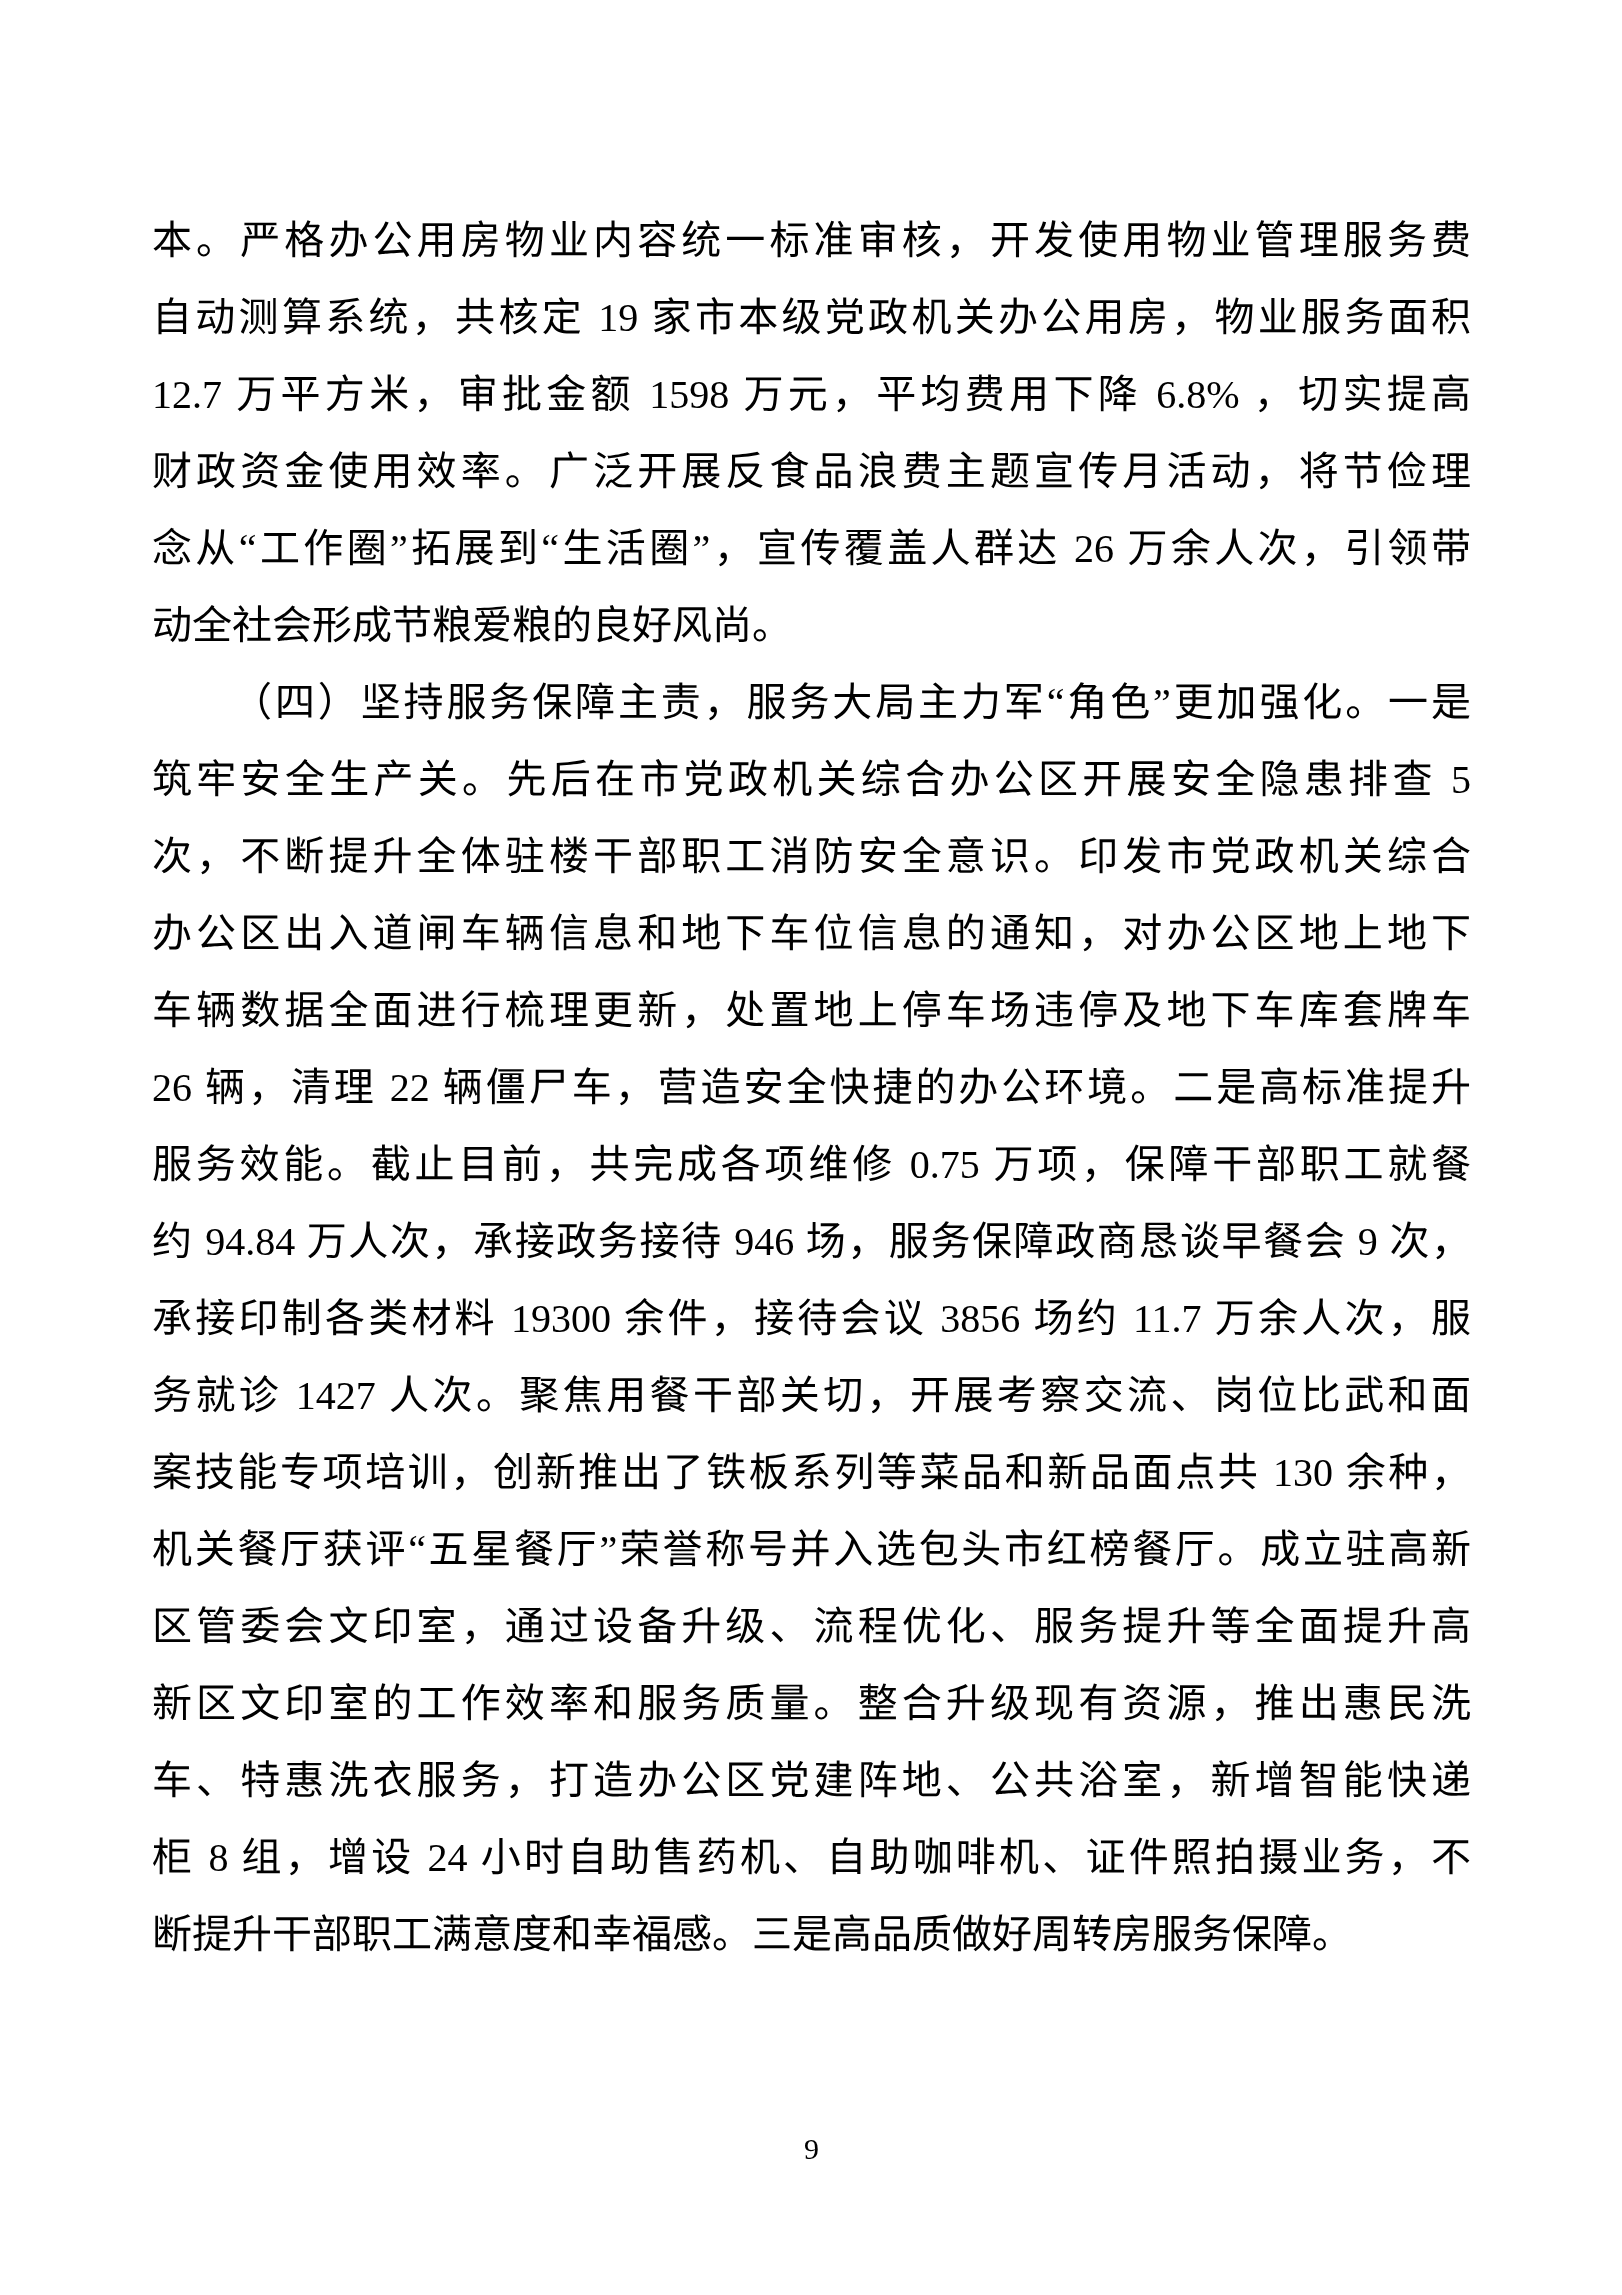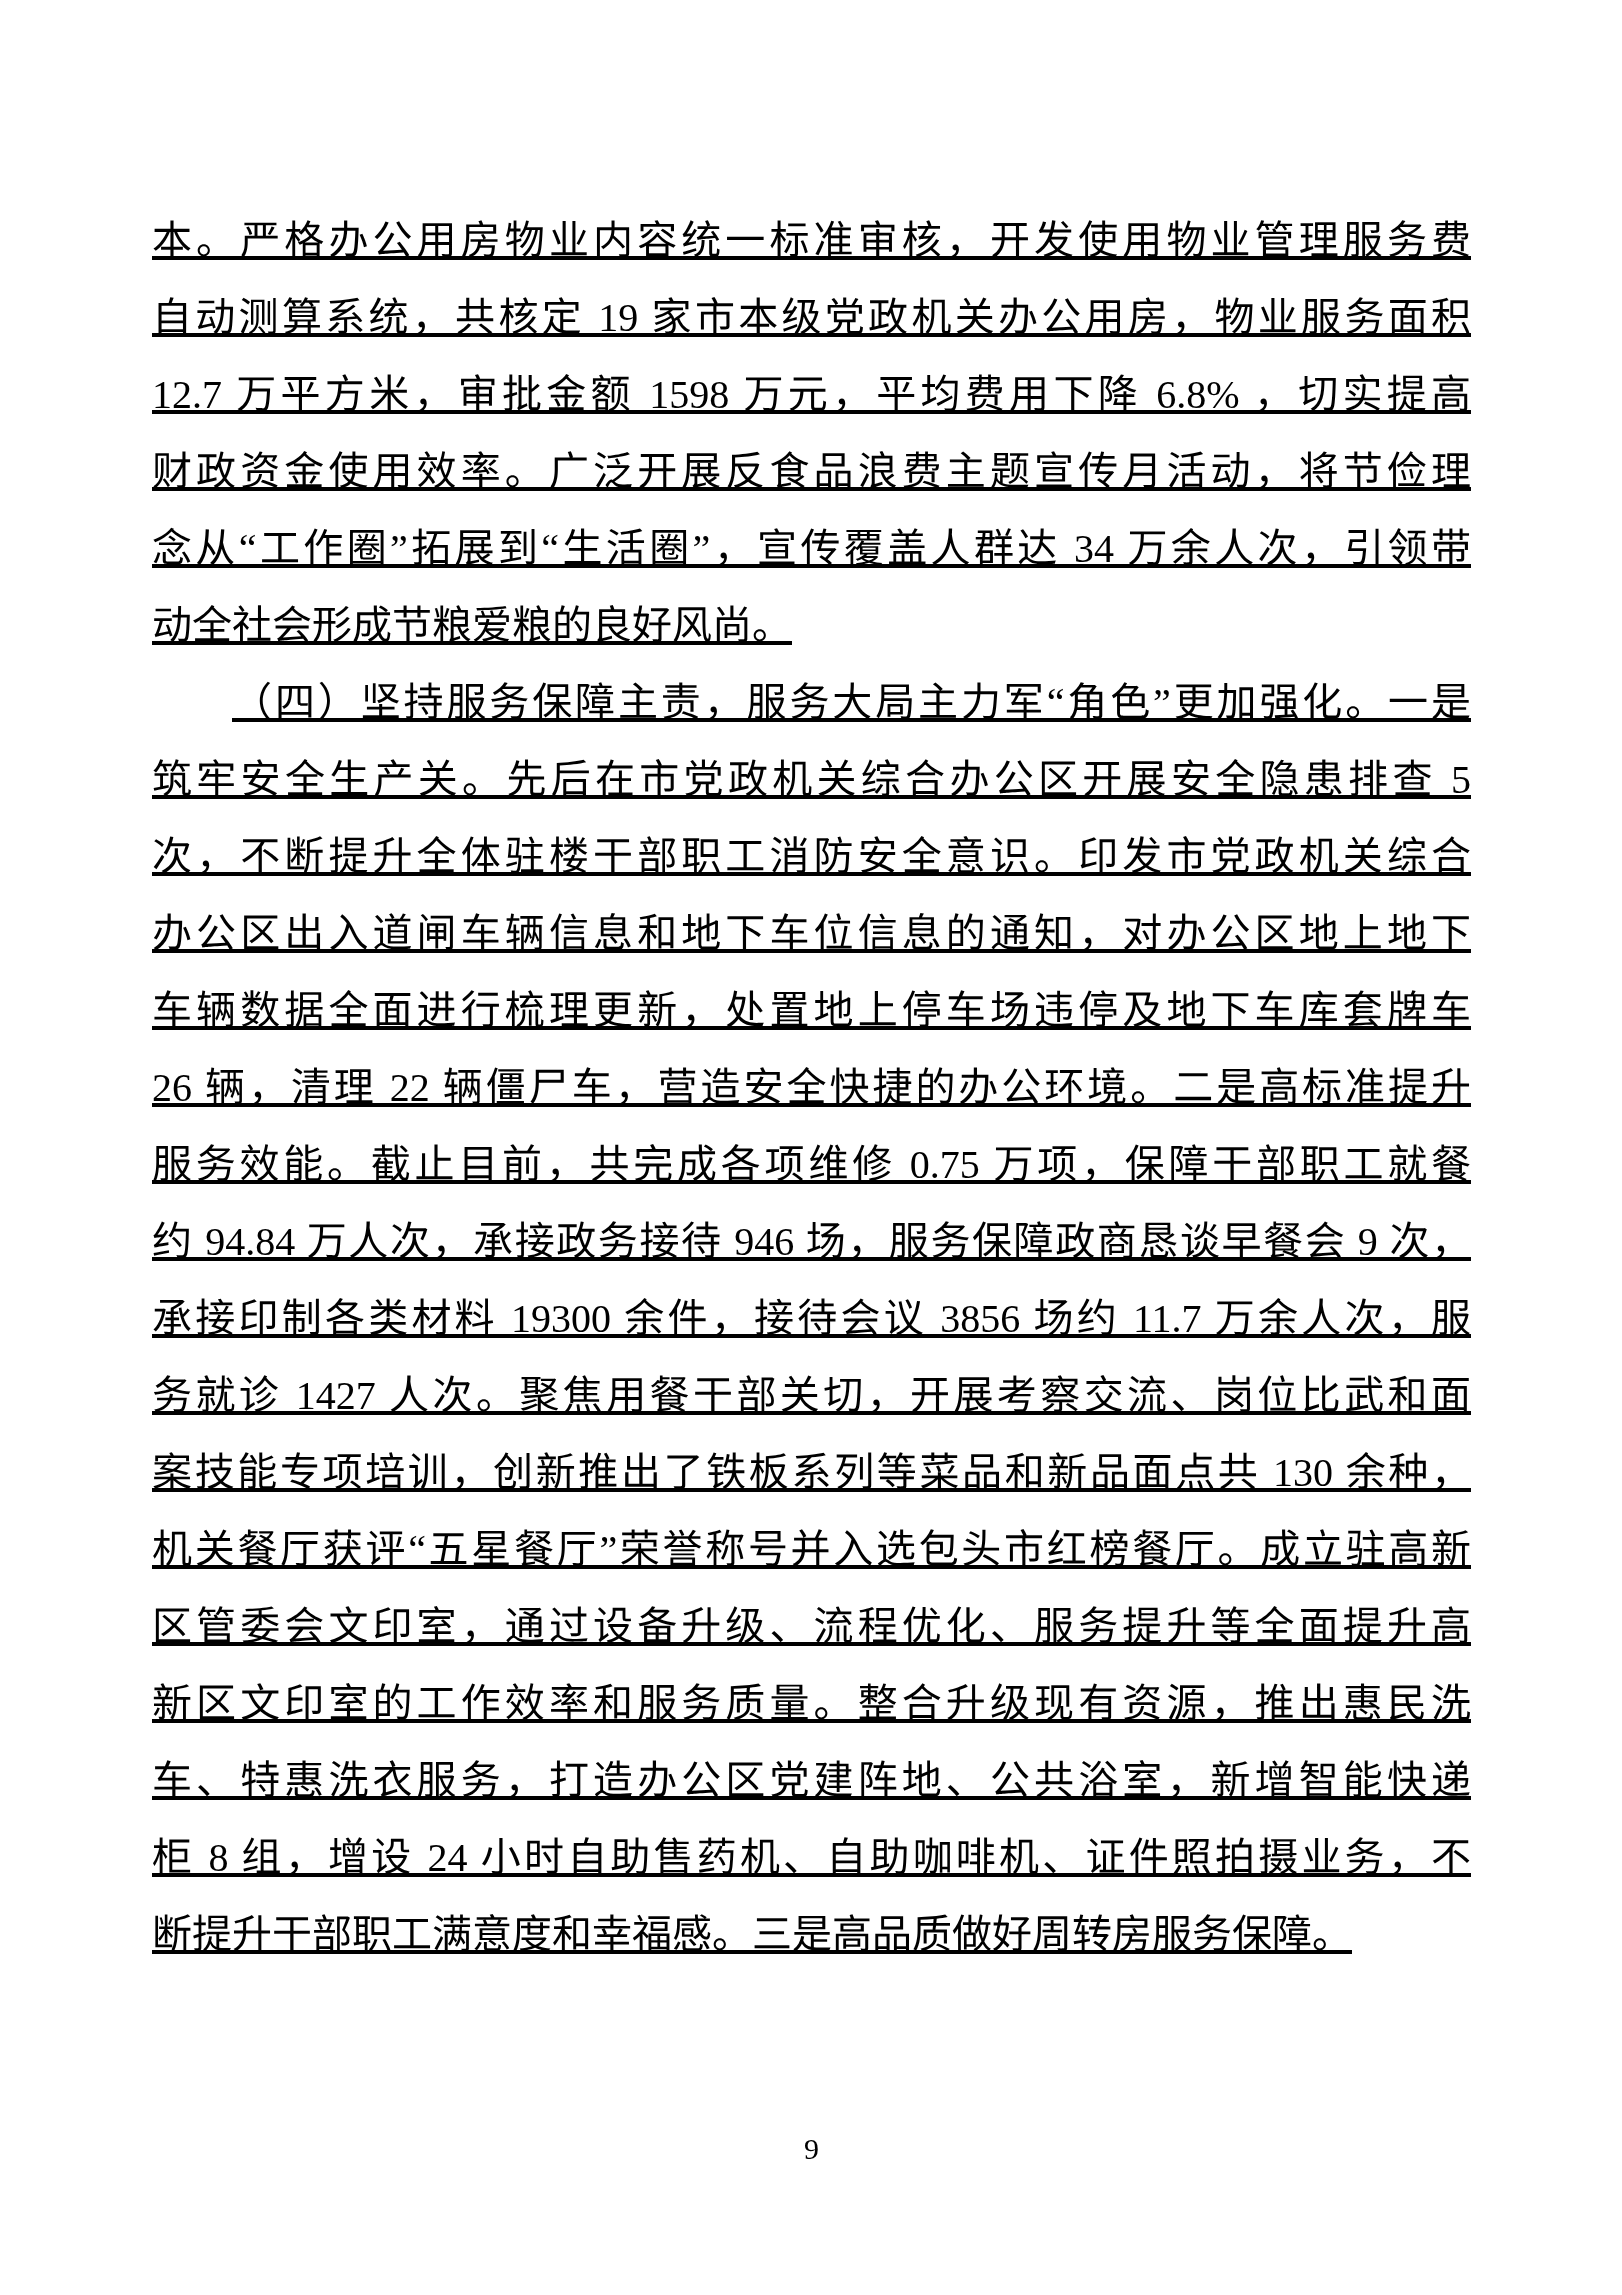--- a/index.html
+++ b/index.html
@@ -20,21 +20,20 @@
     width: 1623px;
     height: 2295px;
     background: #ffffff;
     overflow: hidden;
   }
   .doc-body {
     position: absolute;
     left: 152px;
     top: 202px;
     width: 1319px;
-    text-decoration: underline;
   }
   .line {
     height: 77px;
     line-height: 77px;
     font-size: 40px;
     white-space: nowrap;
     text-align: justify;
     text-align-last: justify;
     letter-spacing: 0;
   }
@@ -57,21 +56,21 @@
 </style>
 </head>
 <body>
 
 <div class="page">
   <div class="doc-body">
       <div class="line">本。严格办公用房物业内容统一标准审核，开发使用物业管理服务费</div>
       <div class="line">自动测算系统，共核定 19 家市本级党政机关办公用房，物业服务面积</div>
       <div class="line">12.7 万平方米，审批金额 1598 万元，平均费用下降 6.8% ，切实提高</div>
       <div class="line">财政资金使用效率。广泛开展反食品浪费主题宣传月活动，将节俭理</div>
-      <div class="line">念从“工作圈”拓展到“生活圈”，宣传覆盖人群达 34 万余人次，引领带</div>
+      <div class="line">念从“工作圈”拓展到“生活圈”，宣传覆盖人群达 26 万余人次，引领带</div>
       <div class="line para-end">动全社会形成节粮爱粮的良好风尚。</div>
       <div class="line indent">（四）坚持服务保障主责，服务大局主力军“角色”更加强化。一是</div>
       <div class="line">筑牢安全生产关。先后在市党政机关综合办公区开展安全隐患排查 5</div>
       <div class="line">次，不断提升全体驻楼干部职工消防安全意识。印发市党政机关综合</div>
       <div class="line">办公区出入道闸车辆信息和地下车位信息的通知，对办公区地上地下</div>
       <div class="line">车辆数据全面进行梳理更新，处置地上停车场违停及地下车库套牌车</div>
       <div class="line">26 辆，清理 22 辆僵尸车，营造安全快捷的办公环境。二是高标准提升</div>
       <div class="line">服务效能。截止目前，共完成各项维修 0.75 万项，保障干部职工就餐</div>
       <div class="line">约 94.84 万人次，承接政务接待 946 场，服务保障政商恳谈早餐会 9 次，</div>
       <div class="line">承接印制各类材料 19300 余件，接待会议 3856 场约 11.7 万余人次，服</div>

